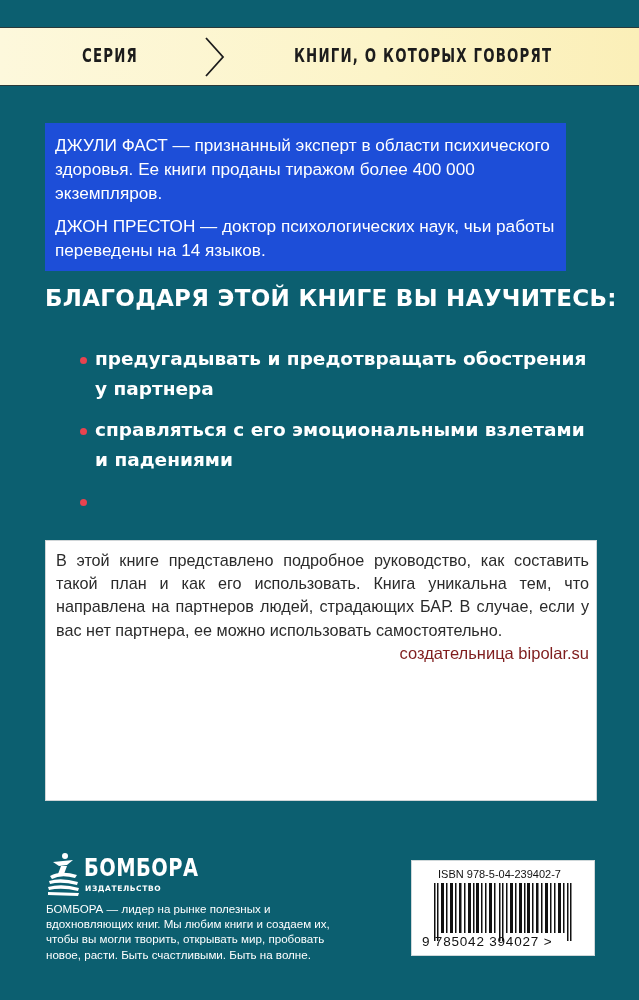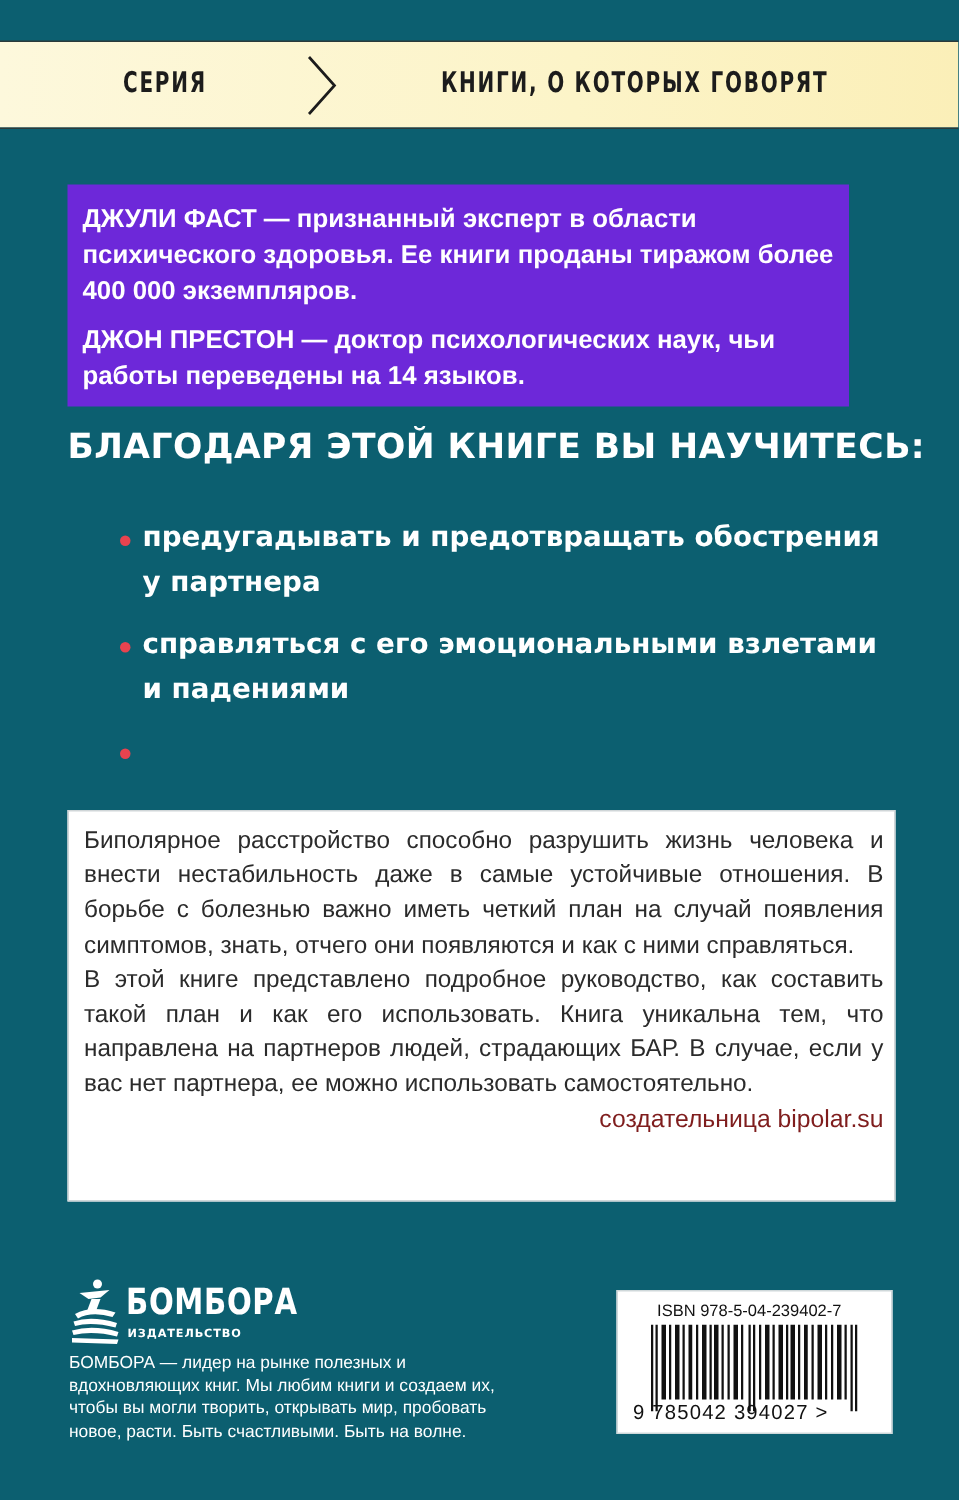--- a/index.html
+++ b/index.html
@@ -20,23 +20,22 @@
     font-family: "DejaVu Sans Condensed", "DejaVu Sans", sans-serif;
     font-weight: bold; font-size: 19px; letter-spacing: 1.5px;
     color: #1c1c1c; transform: scaleX(0.78); transform-origin: left center;
   }
   .series-label { left: 82px; }
   .series-name { left: 294px; }
   .series-chevron { position: absolute; left: 203px; top: 8px; width: 24px; height: 42px; }
 
   .author-box {
     position: absolute; left: 45px; top: 123px; width: 521px; height: 148px;
-    background: #6d28d9; box-sizing: border-box; padding: 10px 10px 0 10px;
+    background: #1d4ed8; box-sizing: border-box; padding: 10px 10px 0 10px;
     color: #ffffff;
-    font-weight: bold;
   }
   .author-box p {
     margin: 0 0 9px 0; font-family: "Liberation Sans", sans-serif;
     font-size: 17.2px; line-height: 24px;
   }
 
   .learn-heading {
     position: absolute; left: 45px; top: 285px;
     font-family: "DejaVu Sans", sans-serif; font-weight: bold;
     font-size: 23px; color: #ffffff; letter-spacing: 0.3px;
@@ -130,21 +129,20 @@
   <li class="bullet">
     <span class="bullet-dot"></span>
     <span>справляться с его эмоциональными взлетами и падениями</span>
   </li>
   <li class="bullet">
     <span class="bullet-dot"></span>
   </li>
 </ul>
 
 <div class="quote-box">
-  <p>Биполярное расстройство способно разрушить жизнь человека и внести нестабильность даже в самые устойчивые отношения. В борьбе с болезнью важно иметь четкий план на случай появ­ления симптомов, знать, отчего они появляются и как с ними справляться.</p>
   <p>В этой книге представлено подробное руководство, как соста­вить такой план и как его использовать. Книга уникальна тем, что направлена на партнеров людей, страдающих БАР. В случае, если у вас нет партнера, ее можно использовать самостоятельно.</p>
   <div class="quote-author-role">создательница bipolar.su</div>
 </div>
 
 <div class="publisher-logo">
   <svg class="logo-mark" viewBox="0 0 34 44">
     <circle cx="18" cy="4" r="3" fill="#fff"></circle>
     <path d="M6 10 L26 8 L20 13 L12 14 Z" fill="#fff"></path>
     <path d="M14 14 L20 14 L17 22 L11 22 Z" fill="#fff"></path>
     <path d="M3 24 Q14 18 30 23 L28 26 Q14 22 5 27 Z" fill="#fff"></path>

